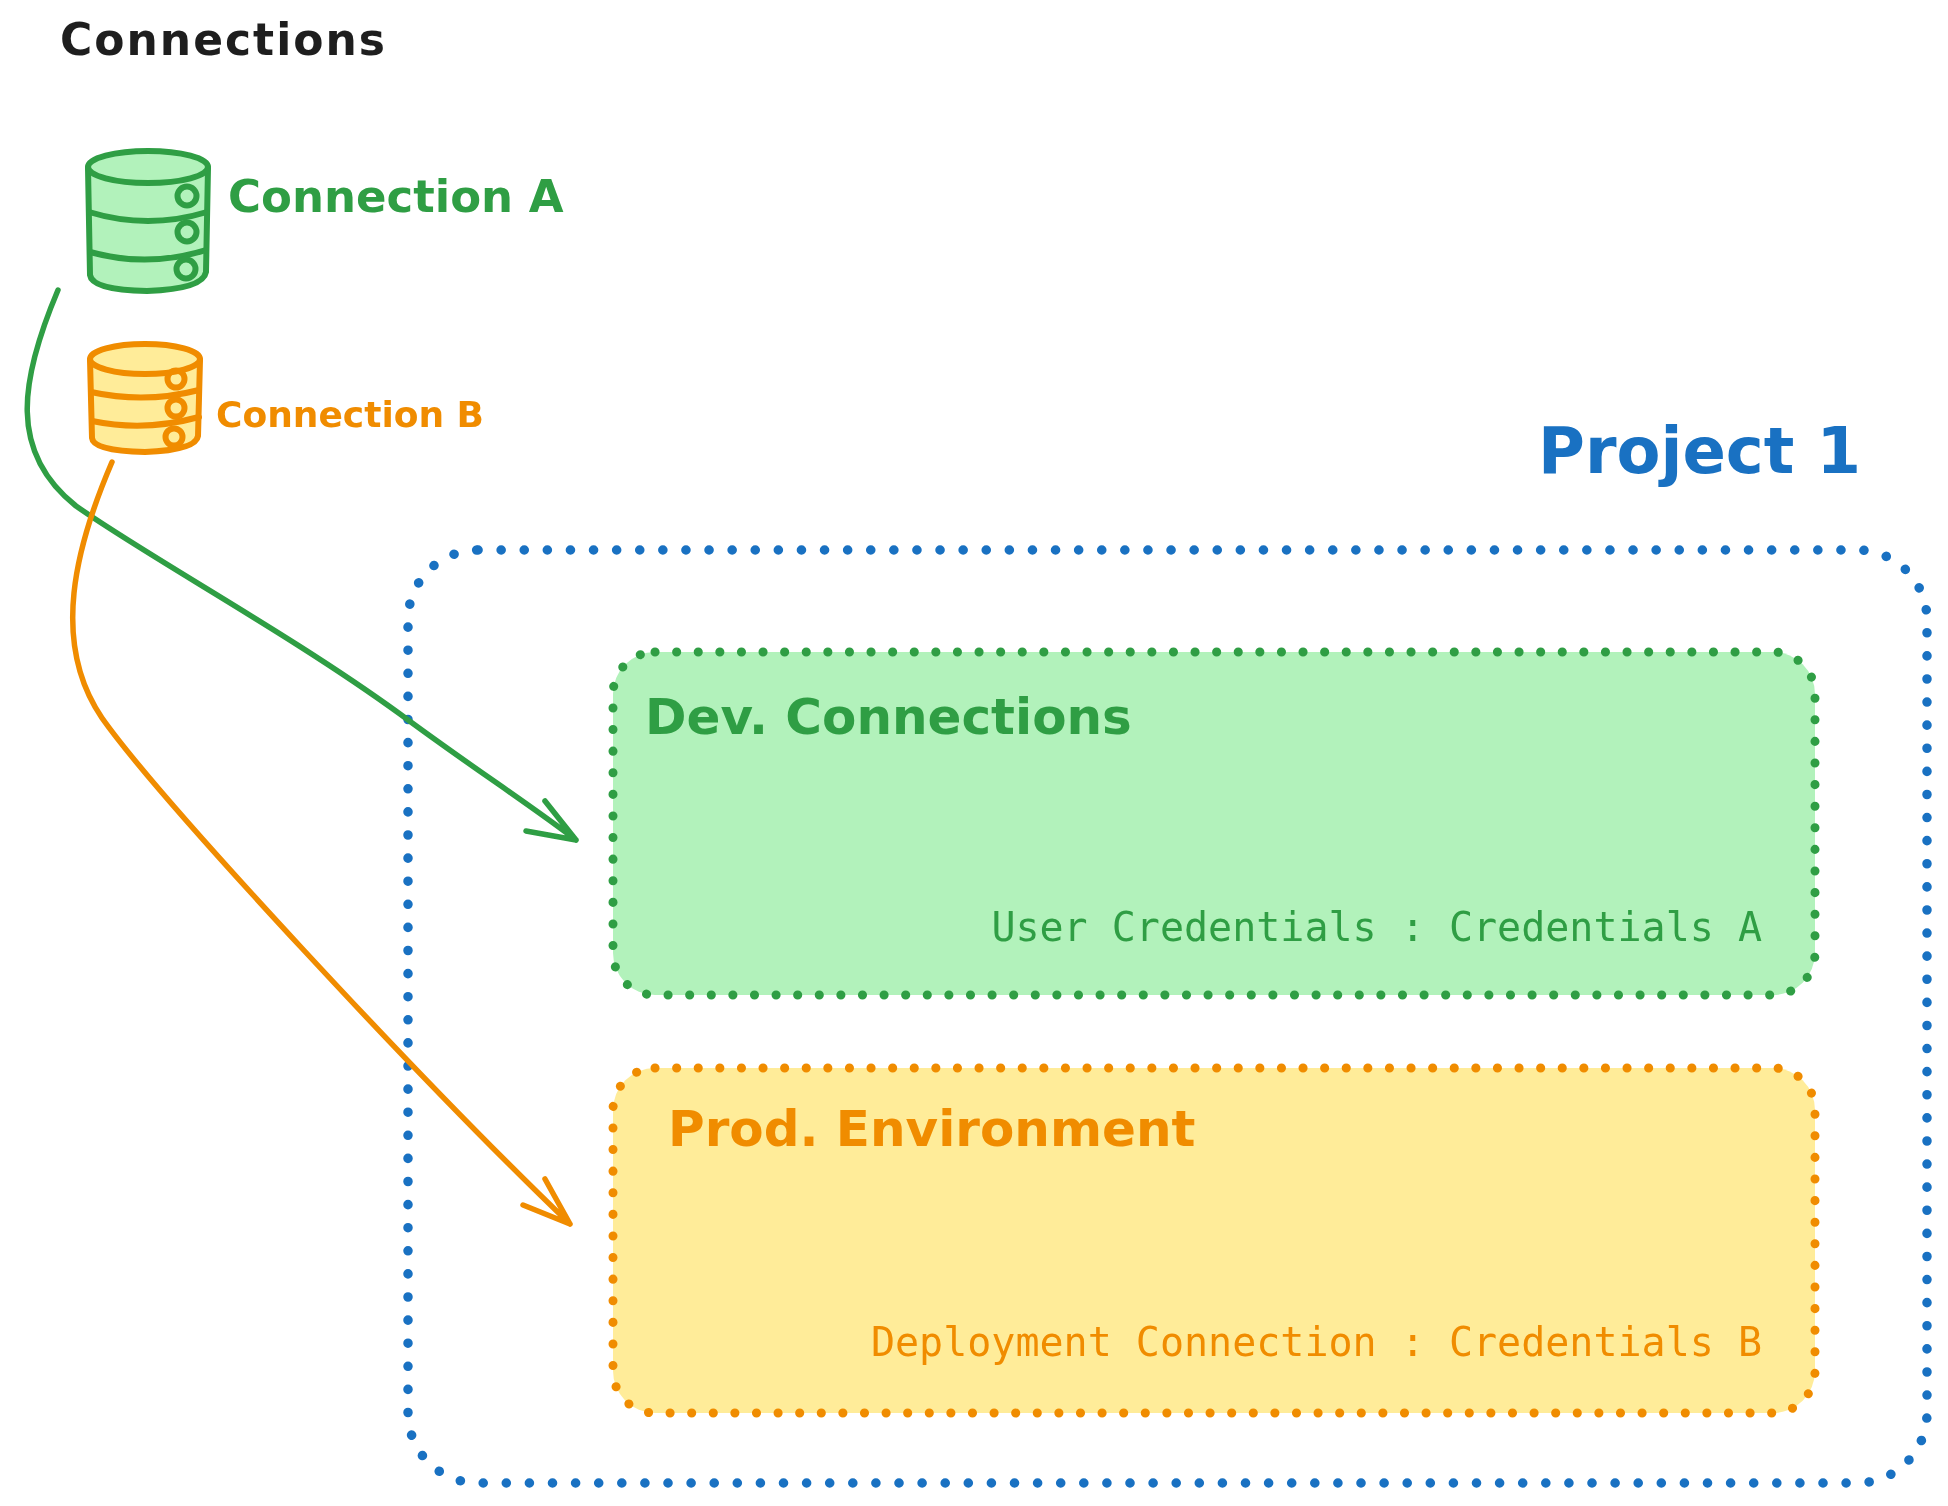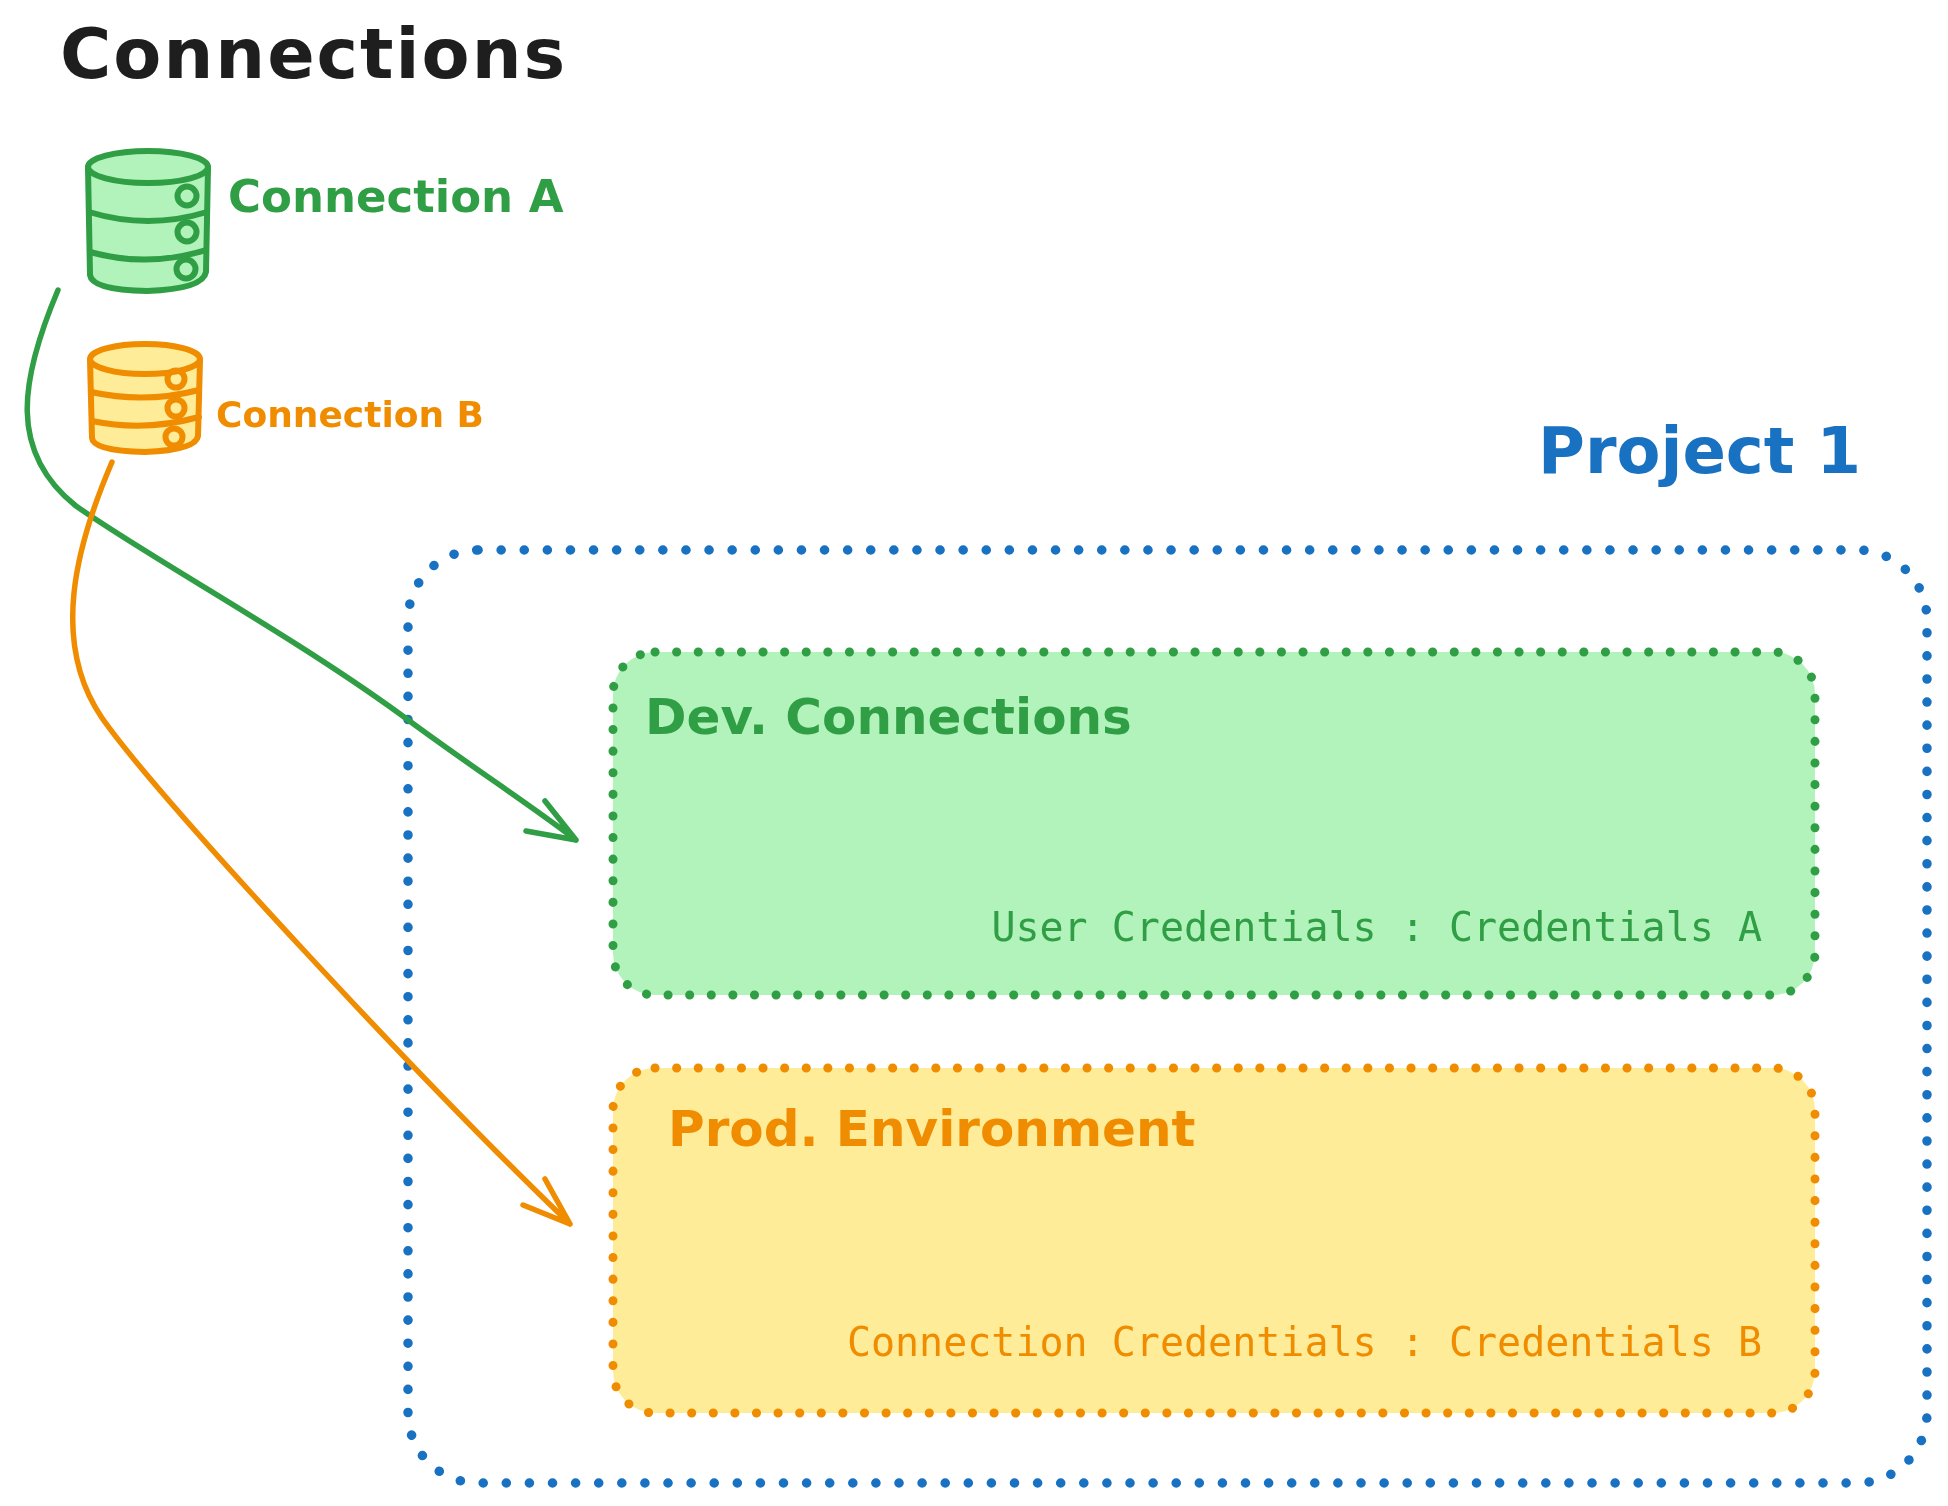--- a/index.html
+++ b/index.html
@@ -22,21 +22,21 @@
     height: 1506px;
   }
   .label {
     position: absolute;
     white-space: nowrap;
     line-height: 1.1;
   }
   .title {
     left: 60px;
     top: 16px;
-    font-size: 70px;
+    font-size: 44px;
     font-weight: bold;
     letter-spacing: 2px;
     color: #1e1e1e;
   }
   .conn-a-label {
     left: 228px;
     top: 172px;
     font-size: 45px;
     font-weight: bold;
     color: #2f9e44;
@@ -133,15 +133,15 @@
   <div class="label conn-b-label">Connection B</div>
 
   <div class="label project-title">Project 1</div>
 
   <div class="label env-name dev-name">Dev. Connections</div>
 
   <div class="label creds dev-creds">User Credentials : Credentials A</div>
 
   <div class="label env-name prod-name">Prod. Environment</div>
 
-  <div class="label creds prod-creds">Connection Credentials : Credentials B</div>
+  <div class="label creds prod-creds">Deployment Connection : Credentials B</div>
 
 </div>
 
 </body></html>

